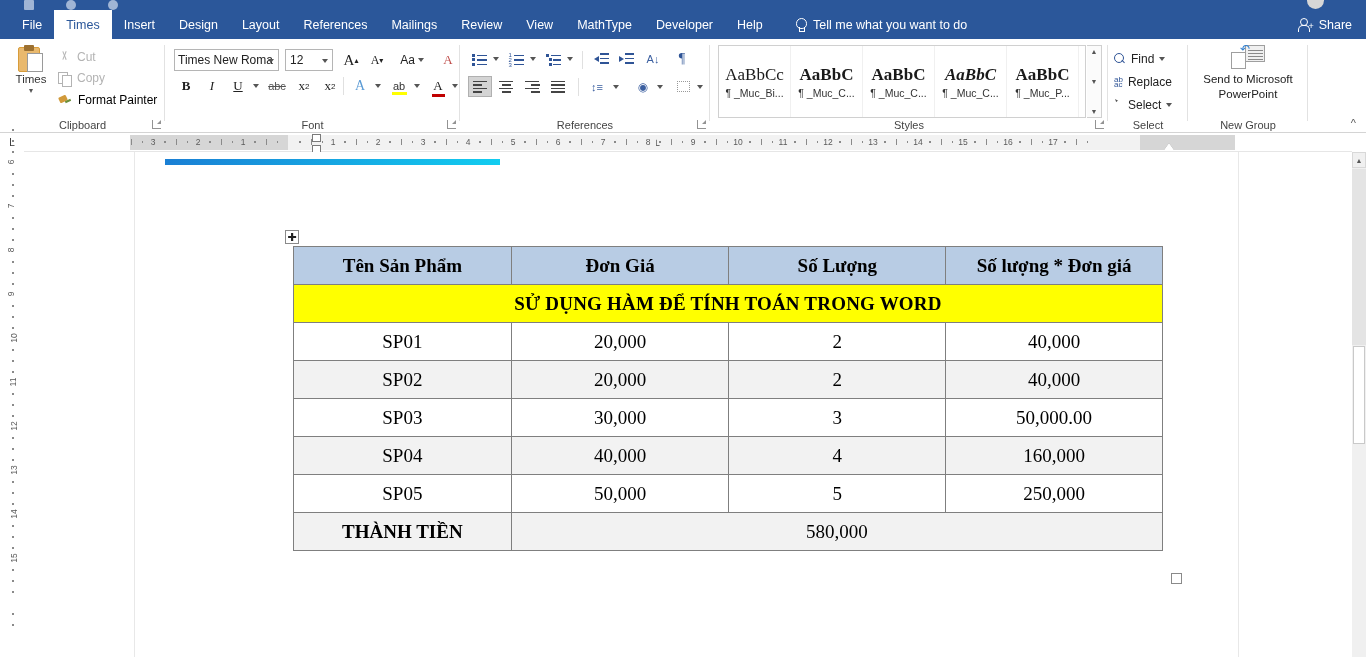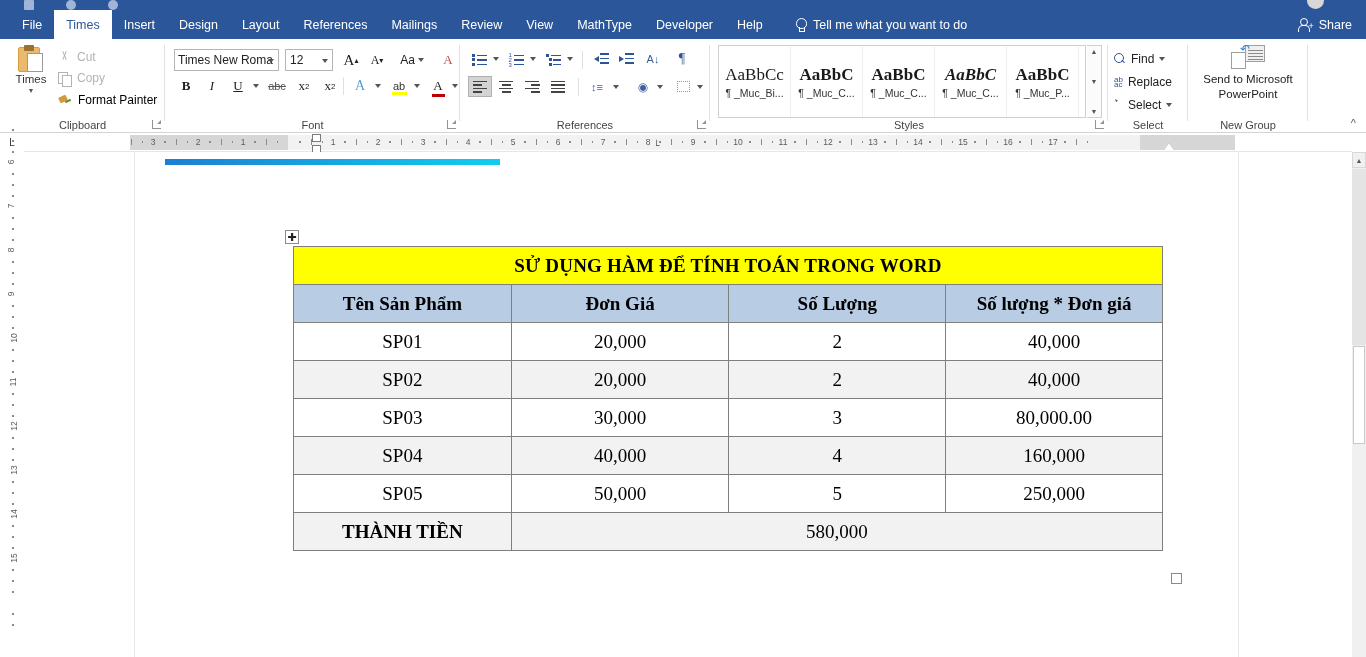--- a/index.html
+++ b/index.html
@@ -916,45 +916,45 @@
 
 <div class="doc-area">
   <div class="page">
     <div class="blue-bar"></div>
     <div class="tbl-handle">✚</div>
     <div class="tbl-resize"></div>
 
     <table class="wtable">
       <tbody id="table-host">
           <tr>
-            <td class="title-cell" colspan="4">SỬ DỤNG HÀM ĐỂ TÍNH TOÁN TRONG WORD</td>
-          </tr>
-          <tr>
             <td class="head-cell col1">Tên Sản Phẩm</td>
             <td class="head-cell col2">Đơn Giá</td>
             <td class="head-cell col3">Số Lượng</td>
             <td class="head-cell col4">Số lượng * Đơn giá</td>
+          </tr>
+          <tr>
+            <td class="title-cell" colspan="4">SỬ DỤNG HÀM ĐỂ TÍNH TOÁN TRONG WORD</td>
           </tr>
           <tr>
             <td class="col1">SP01</td>
             <td class="col2">20,000</td>
             <td class="col3">2</td>
             <td class="col4">40,000</td>
           </tr>
           <tr class="alt">
             <td class="col1">SP02</td>
             <td class="col2">20,000</td>
             <td class="col3">2</td>
             <td class="col4">40,000</td>
           </tr>
           <tr>
             <td class="col1">SP03</td>
             <td class="col2">30,000</td>
             <td class="col3">3</td>
-            <td class="col4">80,000.00</td>
+            <td class="col4">50,000.00</td>
           </tr>
           <tr class="alt">
             <td class="col1">SP04</td>
             <td class="col2">40,000</td>
             <td class="col3">4</td>
             <td class="col4">160,000</td>
           </tr>
           <tr>
             <td class="col1">SP05</td>
             <td class="col2">50,000</td>

